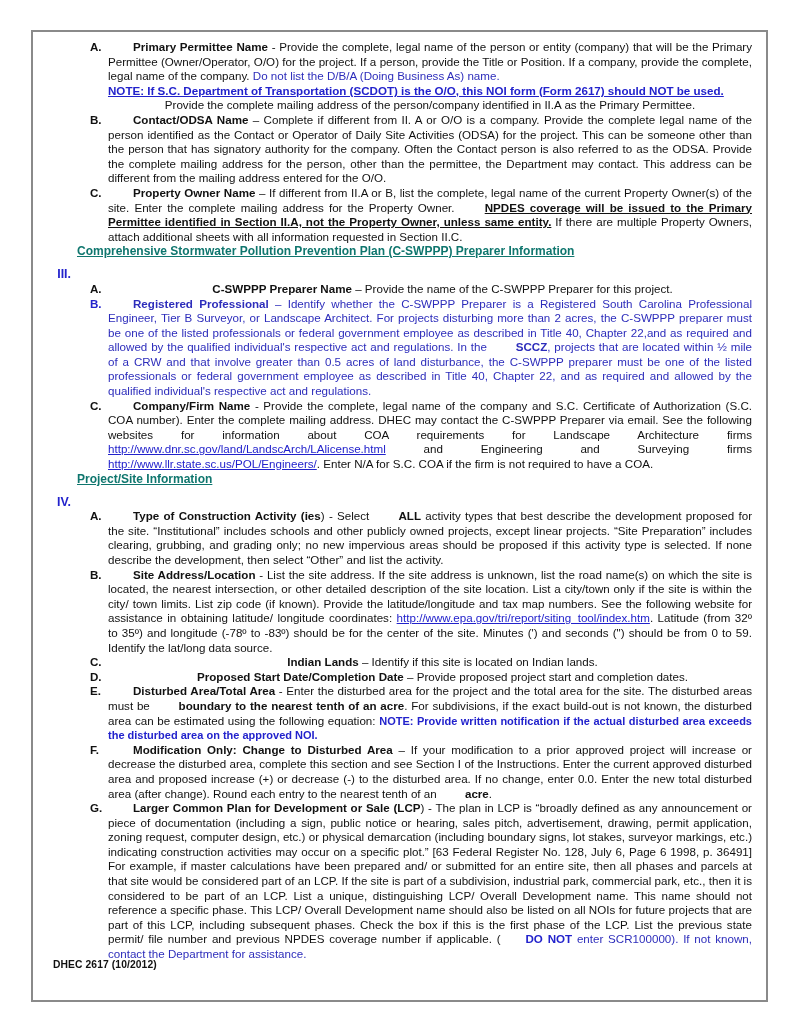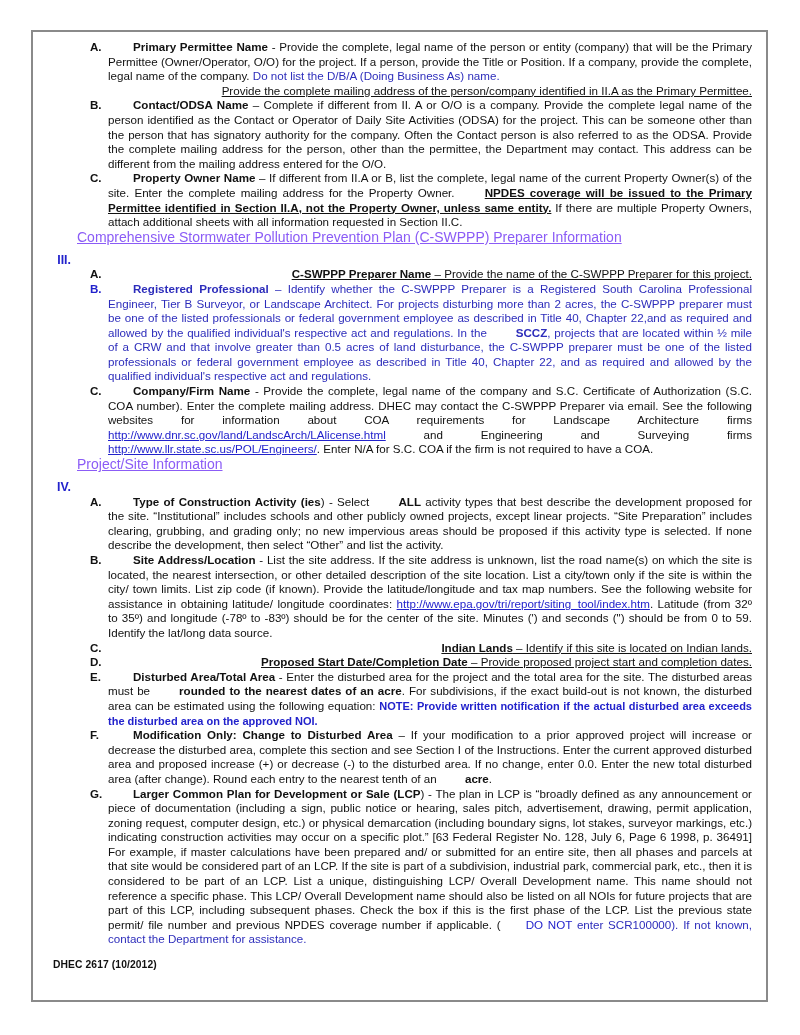--- a/index.html
+++ b/index.html
@@ -42,23 +42,23 @@
     font-size: 12.4px;
     width: 35px;
     flex: 0 0 35px;
     text-align: right;
     padding-right: 6px;
     box-sizing: border-box;
     line-height: 14.6px;
     margin-top: 23px;
   }
   .sec-title {
-    font-weight: normal;
-    color: #8b5cf6;
-    font-size: 14px;
+    font-weight: bold;
+    color: #0f766e;
+    font-size: 12px;
     text-decoration: underline;
     line-height: 14.6px;
   }
   .item {
     display: flex;
     align-items: flex-start;
     margin: 0;
   }
   .item-letter {
     font-weight: bold;
@@ -82,34 +82,34 @@
     hyphens: none;
   }
   .item-body.blue { color: #2d2dbb; }
   b { font-weight: bold; padding-left: 25px; }
   u { text-decoration: underline; }
   .lnk {
     color: #2222cc;
     text-decoration: underline;
   }
   .bluetxt { color: #2d2dbb; }
-  .bluebold { color: #2222cc; font-weight: normal; }
+  .bluebold { color: #2222cc; font-weight: bold; }
   .noteline {
     color: #2222cc;
     font-weight: bold;
     text-decoration: underline;
     display: block;
   }
   .note-small {
     color: #2222cc;
     font-weight: bold;
     font-size: 11px;
   }
   .formula { font-weight: bold; }
-  .nojust { text-align: right; text-decoration: underline; }
+  .nojust { text-align: center; }
   .spread {
     text-align: justify;
     text-align-last: justify;
   }
   .footer {
     position: absolute;
     left: 20px;
     bottom: 30px;
     font-size: 10.3px;
     font-weight: bold;
@@ -120,20 +120,21 @@
 </head>
 <body>
 
 <div class="page">
   <div class="page-inner">
 
     <div class="item">
       <div class="item-letter">A.</div>
       <div class="item-body">
         <b>Primary Permittee Name</b><span> - Provide the complete, legal name of the person or entity (company) that will be the Primary Permittee (Owner/Operator, O/O) for the project.  If a person, provide the Title or Position.  If a company, provide the complete, legal name of the company.  </span><span class="bluetxt">Do not list the D/B/A (Doing Business As) name.</span>
+        <span class="noteline">NOTE: If S.C. Department of Transportation (SCDOT) is the O/O, this NOI form (Form 2617) should NOT be used.</span>
         <span class="nojust" style="display:block">Provide the complete mailing address of the person/company identified in II.A as the Primary Permittee.</span>
       </div>
     </div>
 
     <div class="item">
       <div class="item-letter">B.</div>
       <div class="item-body">
         <b>Contact/ODSA Name</b><span> – Complete if different from II. A or O/O is a company. Provide the complete legal name of the person identified as the Contact or Operator of Daily Site Activities (ODSA) for the project.   This can be someone other than the person that has signatory authority for the company. Often the Contact person is also referred to as the ODSA.  Provide the complete mailing address for the person, other than the permittee, the Department may contact. This address can be different from the mailing address entered for the O/O.</span>
       </div>
     </div>
@@ -200,21 +201,21 @@
     <div class="item">
       <div class="item-letter">D.</div>
       <div class="item-body nojust">
         <b>Proposed Start Date/Completion Date</b><span> – Provide proposed project start and completion dates.</span>
       </div>
     </div>
 
     <div class="item">
       <div class="item-letter">E.</div>
       <div class="item-body">
-        <b>Disturbed Area/Total Area</b><span> - Enter the disturbed area for the project and the total area for the site. The disturbed areas must be </span><b>rounded to the nearest dates of an acre</b><span>. For subdivisions, if the exact build-out is not known, the disturbed area can be estimated using the following equation:</span>
+        <b>Disturbed Area/Total Area</b><span> - Enter the disturbed area for the project and the total area for the site. The disturbed areas must be </span><b>boundary to the nearest tenth of an acre</b><span>. For subdivisions, if the exact build-out is not known, the disturbed area can be estimated using the following equation:</span>
         <span class="note-small"> NOTE: Provide written notification if the actual disturbed area exceeds the disturbed area on the approved NOI.</span>
       </div>
     </div>
 
     <div class="item">
       <div class="item-letter">F.</div>
       <div class="item-body">
         <b>Modification Only: Change to Disturbed Area</b><span> – If your modification to a prior approved project will increase or decrease the disturbed area, complete this section and see Section I of the Instructions.  Enter the current approved disturbed area and proposed increase (+) or decrease (-) to the disturbed area.  If no change, enter 0.0.  Enter the new total disturbed area (after change).  Round each entry to the nearest tenth of an </span><b>acre</b><span>.</span>
       </div>
     </div>

